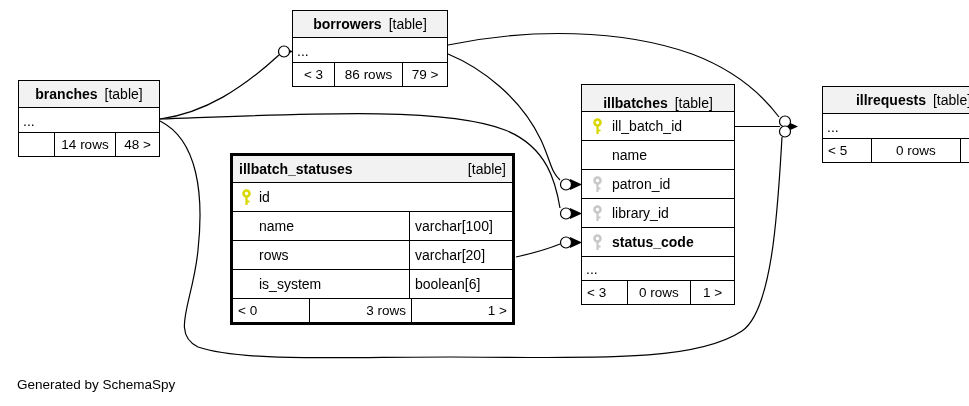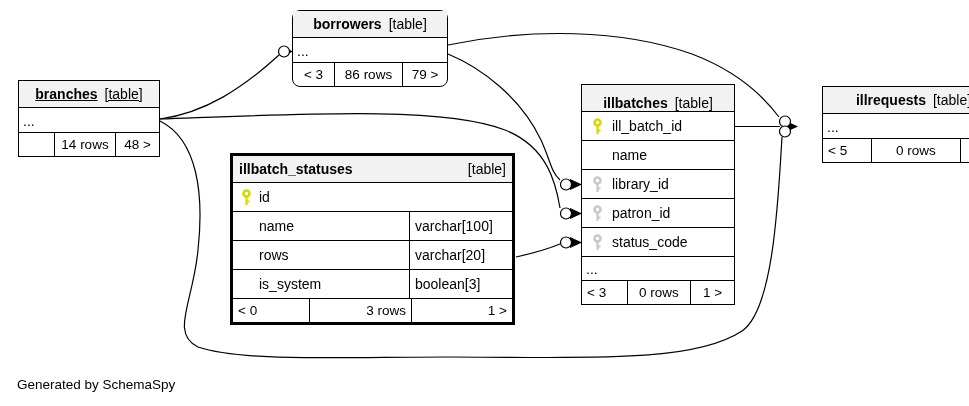--- a/index.html
+++ b/index.html
@@ -47,37 +47,37 @@
   .ar{justify-content:flex-end !important;}
   .edges{position:absolute;left:0;top:0;pointer-events:none;z-index:5;}
   .edges path{fill:none;stroke:#000;stroke-width:1.2;}
   .edges polygon{fill:#000;stroke:none;}
   .edges circle{fill:#fff;stroke:#000;stroke-width:1.2;}
   .footnote{position:absolute;left:17px;top:377px;font-size:13.5px;}
 </style>
 </head>
 <body>
 
-<div class="table" style="left:292px;top:10px;width:156px;border-radius:8px;">
+<div class="table" style="left:292px;top:10px;width:156px;">
   <div class="thead" style="height:27px;">
     <span class="tname">borrowers</span>
     <span class="ttag">[table]</span>
   </div>
   <div class="trow dots" style="height:25px;">
     <span>...</span>
   </div>
   <div class="tfoot" style="height:23px;">
     <span class="cell" style="flex:0 0 41px;">&lt; 3</span>
     <span class="cell" style="flex:1;">86 rows</span>
     <span class="cell" style="flex:0 0 45px;">79 &gt;</span>
   </div>
 </div>
 
 <div class="table" style="left:18px;top:80px;width:142px;">
-  <div class="thead" style="height:27px;text-decoration:underline;">
+  <div class="thead" style="height:27px;">
     <span class="tname">branches</span>
     <span class="ttag">[table]</span>
   </div>
   <div class="trow dots" style="height:25px;">
     <span>...</span>
   </div>
   <div class="tfoot" style="height:23px;">
     <span class="cell" style="flex:0 0 35px;"></span>
     <span class="cell" style="flex:1;">14 rows</span>
     <span class="cell" style="flex:0 0 44px;">48 &gt;</span>
@@ -104,21 +104,21 @@
     <span class="coltype">varchar[100]</span>
   </div>
   <div class="trow" style="height:29px;">
     <span class="keycell keycell-sm"></span>
     <span class="colname">rows</span>
     <span class="coltype">varchar[20]</span>
   </div>
   <div class="trow" style="height:29px;">
     <span class="keycell keycell-sm"></span>
     <span class="colname">is_system</span>
-    <span class="coltype">boolean[3]</span>
+    <span class="coltype">boolean[6]</span>
   </div>
   <div class="tfoot" style="height:23px;">
     <span class="cell al" style="flex:0 0 76px;">&lt; 0</span>
     <span class="cell ar" style="flex:0 0 102px;text-align:center;">3 rows</span>
     <span class="cell ar" style="flex:1;">1 &gt;</span>
   </div>
 </div>
 
 <div class="table" style="left:581px;top:84px;width:154px;">
   <div class="thead" style="height:27px;align-items:flex-end;">
@@ -138,32 +138,32 @@
     <span class="keycell"></span>
     <span class="colname">name</span>
   </div>
   <div class="trow" style="height:29px;">
     <span class="keycell">
       <svg width="11" height="17" viewBox="0 0 11 17">
           <circle cx="5.5" cy="4.5" r="3" fill="none" stroke="#c8c8c8" stroke-width="2.6"></circle>
           <path d="M5.5 7.5 V16 M5.5 12.5 H8.5" stroke="#c8c8c8" stroke-width="2.2" fill="none"></path>
         </svg>
     </span>
-    <span class="colname">library_id</span>
+    <span class="colname">patron_id</span>
   </div>
   <div class="trow" style="height:29px;">
     <span class="keycell">
       <svg width="11" height="17" viewBox="0 0 11 17">
           <circle cx="5.5" cy="4.5" r="3" fill="none" stroke="#c8c8c8" stroke-width="2.6"></circle>
           <path d="M5.5 7.5 V16 M5.5 12.5 H8.5" stroke="#c8c8c8" stroke-width="2.2" fill="none"></path>
         </svg>
     </span>
-    <span class="colname">patron_id</span>
-  </div>
-  <div class="trow" style="height:29px;">
+    <span class="colname">library_id</span>
+  </div>
+  <div class="trow" style="height:29px;font-weight:bold;">
     <span class="keycell">
       <svg width="11" height="17" viewBox="0 0 11 17">
           <circle cx="5.5" cy="4.5" r="3" fill="none" stroke="#c8c8c8" stroke-width="2.6"></circle>
           <path d="M5.5 7.5 V16 M5.5 12.5 H8.5" stroke="#c8c8c8" stroke-width="2.2" fill="none"></path>
         </svg>
     </span>
     <span class="colname">status_code</span>
   </div>
   <div class="trow dots" style="height:24px;">
     <span>...</span>

